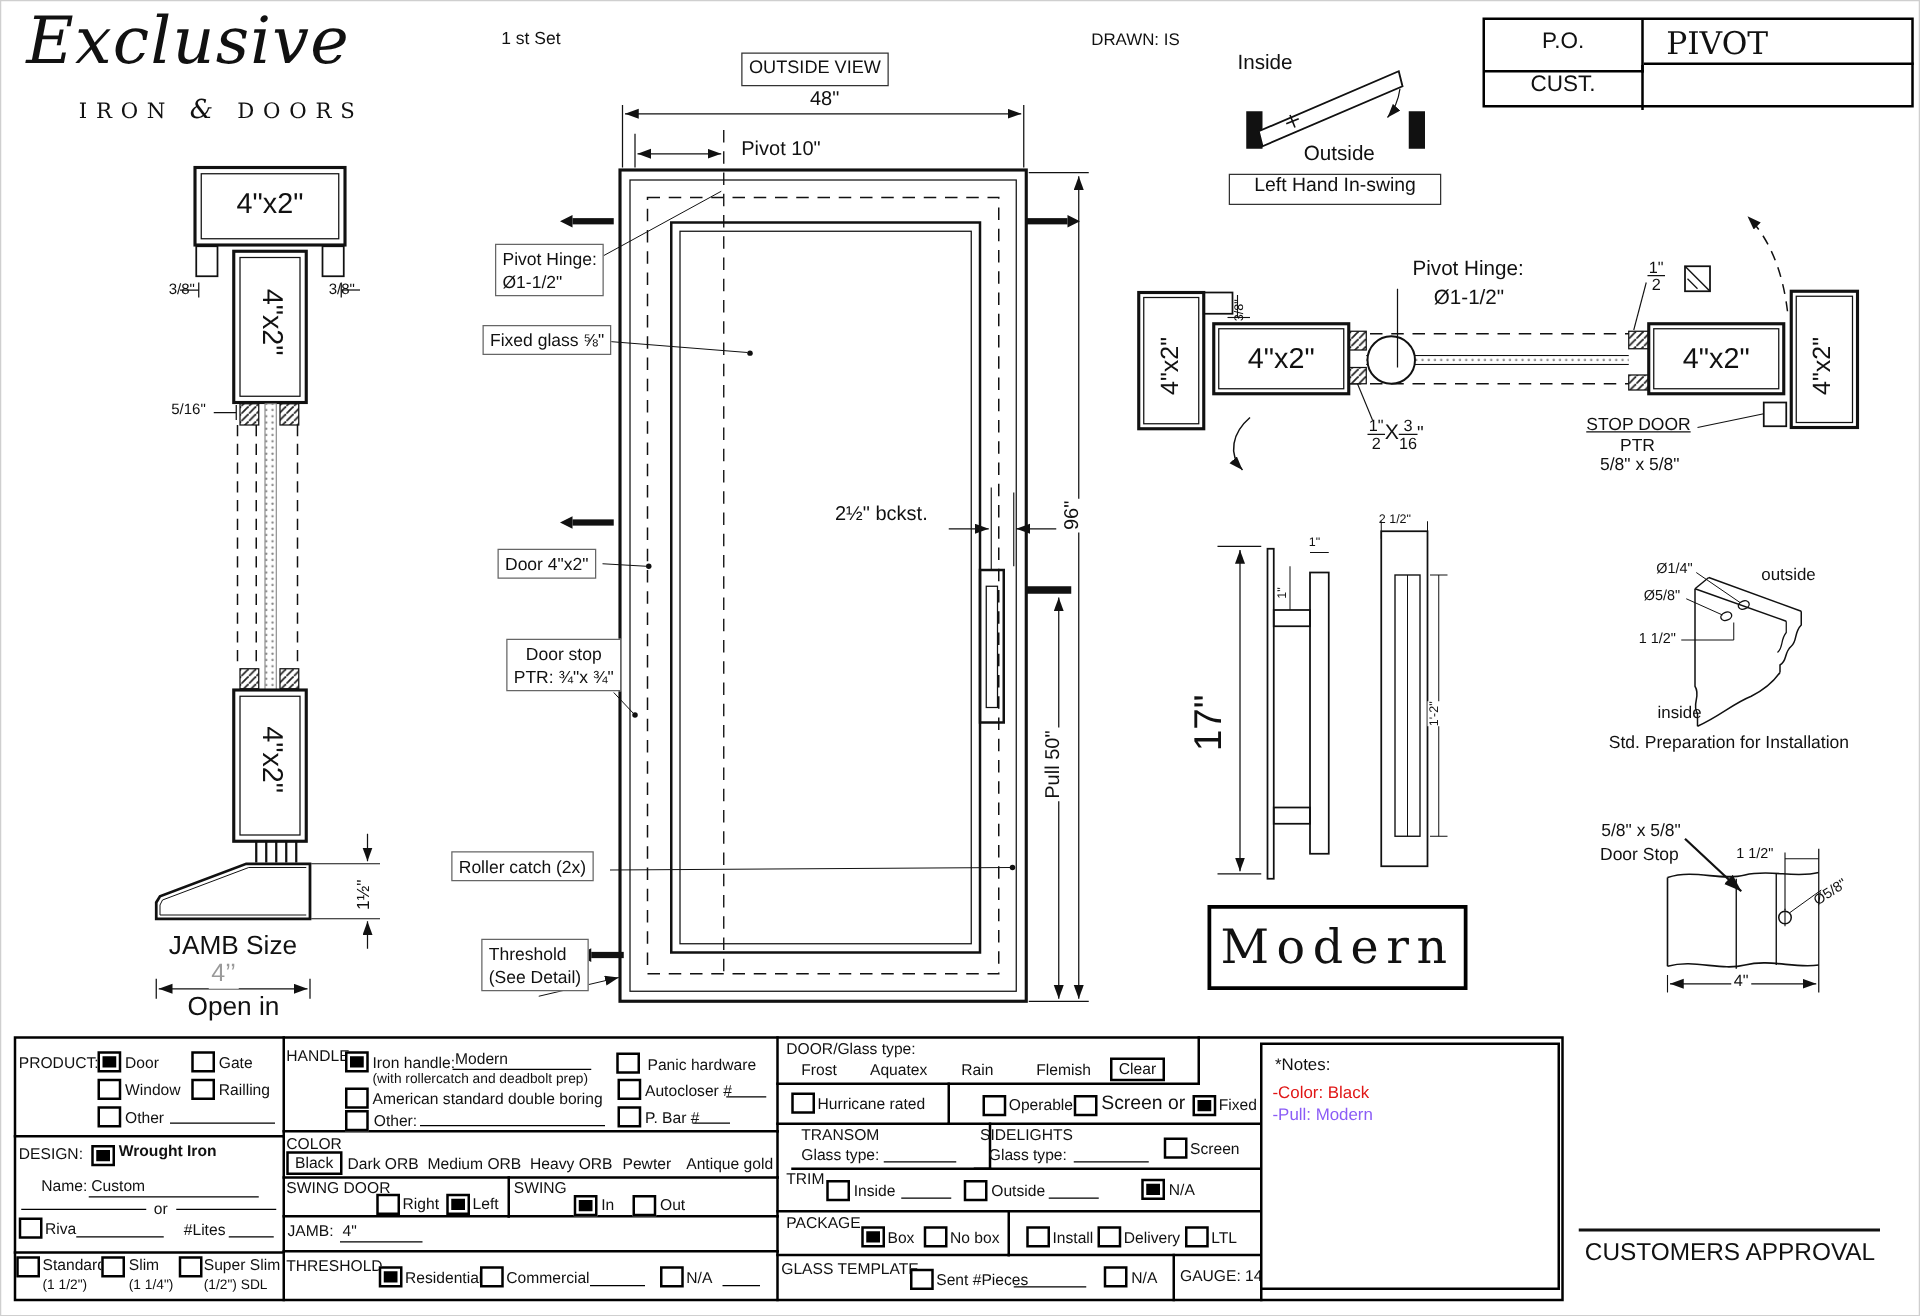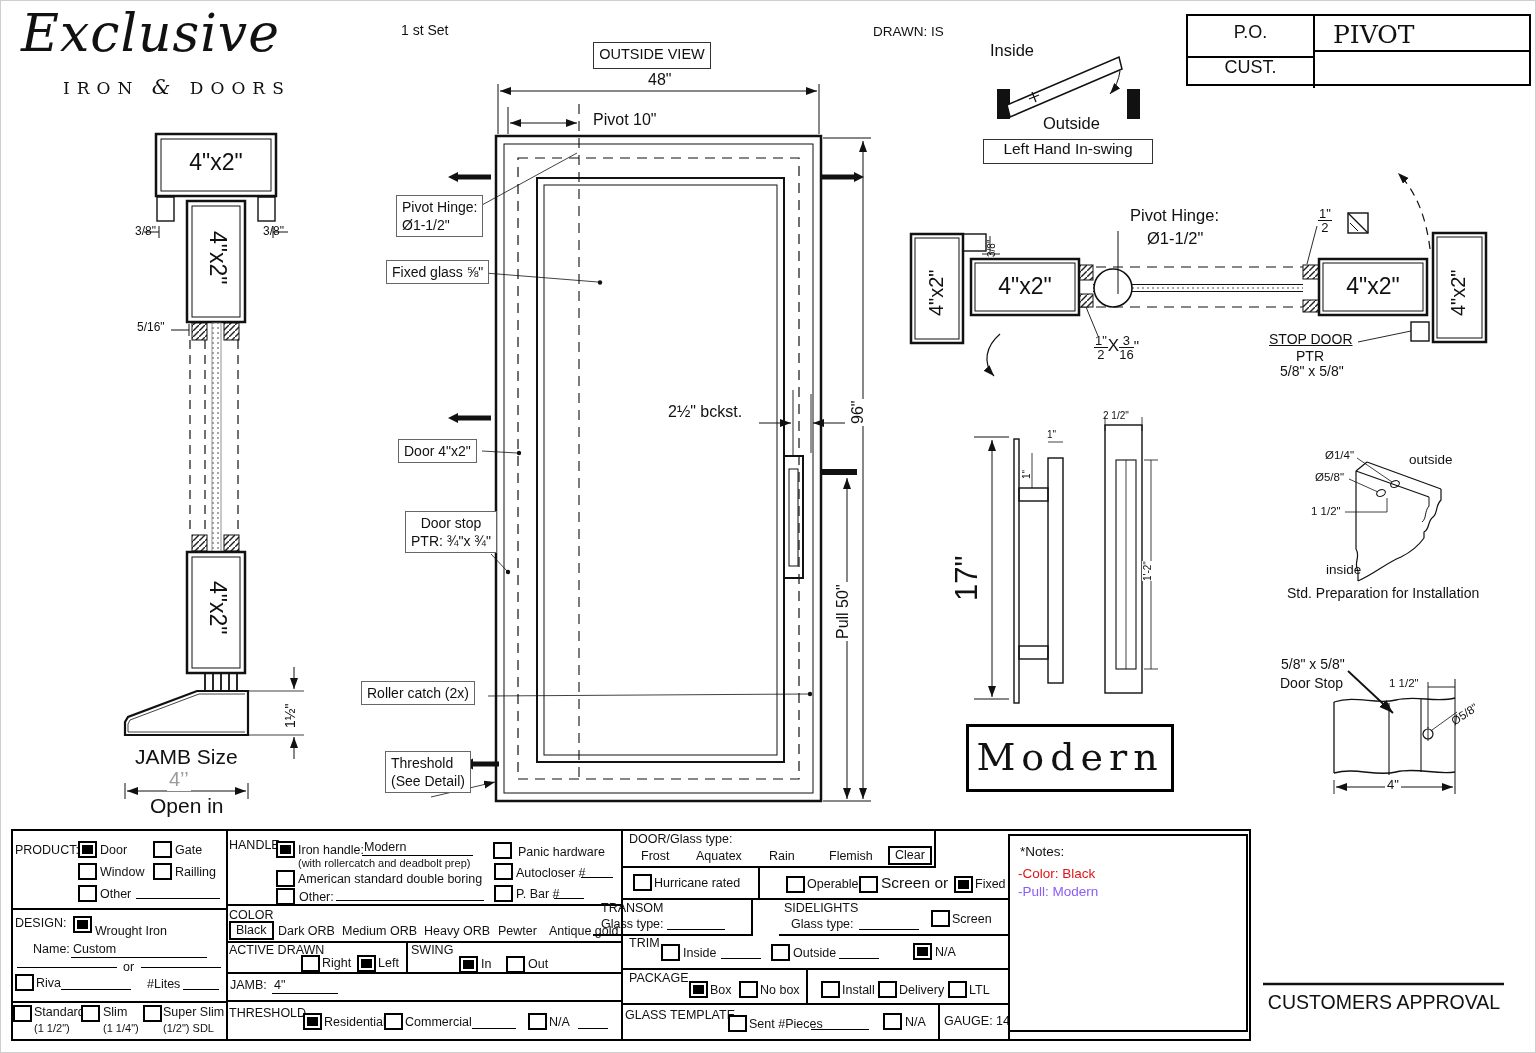--- a/index.html
+++ b/index.html
@@ -367,21 +367,21 @@
     <span class="cb" style="left:142px;top:34px;" data-checked="false"></span>
     <span class="fl" style="left:164px;top:36px;">Railling</span>
     <span class="cb" style="left:67px;top:56px;" data-checked="false"></span>
     <span class="fl" style="left:89px;top:58px;">Other</span>
     <span class="ul" style="left:125px;top:68px;width:84px;"></span>
   </div>
 
   <div class="cell bR bB" style="left:10px;top:907px;width:217px;height:95px;">
     <span class="fl" style="left:4px;top:8px;">DESIGN:</span>
     <span class="cb" style="left:62px;top:8px;" data-checked="true"></span>
-    <span class="fl" style="left:84px;top:16px;">Wrought Iron</span>
+    <span class="fl" style="left:84px;top:6px;font-weight:bold;">Wrought Iron</span>
     <span class="fl" style="left:22px;top:34px;">Name:</span>
     <span class="fl uv" style="left:60px;top:34px;min-width:120px;">Custom</span>
     <span class="ul" style="left:6px;top:58px;width:100px;"></span>
     <span class="fl" style="left:112px;top:52px;">or</span>
     <span class="ul" style="left:130px;top:58px;width:80px;"></span>
     <span class="cb" style="left:4px;top:66px;" data-checked="false"></span>
     <span class="fl" style="left:25px;top:68px;">Riva</span>
     <span class="ul" style="left:50px;top:80px;width:70px;"></span>
     <span class="fl" style="left:136px;top:69px;">#Lites</span>
     <span class="ul" style="left:172px;top:80px;width:36px;"></span>
@@ -424,21 +424,21 @@
     <span class="fl" style="left:3px;top:4px;">COLOR</span>
     <span class="selbox" style="left:3px;top:17px;">Black</span>
     <span class="fl" style="left:52px;top:20px;">Dark ORB</span>
     <span class="fl" style="left:116px;top:20px;">Medium ORB</span>
     <span class="fl" style="left:198px;top:20px;">Heavy ORB</span>
     <span class="fl" style="left:272px;top:20px;">Pewter</span>
     <span class="fl" style="left:323px;top:20px;">Antique gold</span>
   </div>
 
   <div class="cell bR bB" style="left:225px;top:940px;width:182px;height:33px;">
-    <span class="fl" style="left:3px;top:2px;">ACTIVE DRAWN</span>
+    <span class="fl" style="left:3px;top:2px;">SWING DOOR</span>
     <span class="cb" style="left:75px;top:14px;" data-checked="false"></span>
     <span class="fl" style="left:96px;top:15px;">Right</span>
     <span class="cb" style="left:131px;top:14px;" data-checked="true"></span>
     <span class="fl" style="left:152px;top:15px;">Left</span>
   </div>
   <div class="cell bR bB" style="left:405px;top:940px;width:217px;height:33px;">
     <span class="fl" style="left:5px;top:2px;">SWING</span>
     <span class="cb" style="left:53px;top:15px;" data-checked="true"></span>
     <span class="fl" style="left:75px;top:16px;">In</span>
     <span class="cb" style="left:100px;top:15px;" data-checked="false"></span>
@@ -455,21 +455,21 @@
     <span class="cb" style="left:77px;top:13px;" data-checked="true"></span>
     <span class="fl" style="left:98px;top:15px;">Residential</span>
     <span class="cb" style="left:158px;top:13px;" data-checked="false"></span>
     <span class="fl" style="left:179px;top:15px;">Commercial</span>
     <span class="ul" style="left:246px;top:27px;width:44px;"></span>
     <span class="cb" style="left:302px;top:13px;" data-checked="false"></span>
     <span class="fl" style="left:323px;top:15px;">N/A</span>
     <span class="ul" style="left:352px;top:27px;width:30px;"></span>
   </div>
 
-  <div class="cell bR bB" style="left:620px;top:828px;width:315px;height:39px;">
+  <div class="cell bR bB" style="left:620px;top:828px;width:339px;height:39px;">
     <span class="fl" style="left:8px;top:3px;">DOOR/Glass type:</span>
     <span class="fl" style="left:20px;top:20px;">Frost</span>
     <span class="fl" style="left:75px;top:20px;">Aquatex</span>
     <span class="fl" style="left:148px;top:20px;">Rain</span>
     <span class="fl" style="left:208px;top:20px;">Flemish</span>
     <span class="selbox" style="left:267px;top:17px;">Clear</span>
   </div>
 
   <div class="cell bR bB" style="left:620px;top:865px;width:139px;height:34px;">
     <span class="cb" style="left:12px;top:8px;" data-checked="false"></span>
@@ -477,21 +477,21 @@
   </div>
   <div class="cell bR bB" style="left:757px;top:865px;width:252px;height:34px;">
     <span class="cb" style="left:28px;top:10px;" data-checked="false"></span>
     <span class="fl" style="left:49px;top:11px;">Operable</span>
     <span class="cb" style="left:101px;top:10px;" data-checked="false"></span>
     <span class="fl" style="left:123px;top:8px;font-size:15.5px;">Screen or</span>
     <span class="cb" style="left:196px;top:10px;" data-checked="true"></span>
     <span class="fl" style="left:217px;top:11px;">Fixed</span>
   </div>
 
-  <div class="cell bR bB" style="left:592px;top:897px;width:160px;height:38px;">
+  <div class="cell bR bB" style="left:632px;top:897px;width:160px;height:38px;">
     <span class="fl" style="left:8px;top:3px;">TRANSOM</span>
     <span class="fl" style="left:8px;top:19px;">Glass type:</span>
     <span class="ul" style="left:74px;top:30px;width:58px;"></span>
   </div>
   <div class="cell bR bB" style="left:778px;top:897px;width:231px;height:38px;">
     <span class="fl" style="left:5px;top:3px;">SIDELIGHTS</span>
     <span class="fl" style="left:12px;top:19px;">Glass type:</span>
     <span class="ul" style="left:80px;top:30px;width:60px;"></span>
     <span class="cb" style="left:152px;top:12px;" data-checked="false"></span>
     <span class="fl" style="left:173px;top:14px;">Screen</span>

